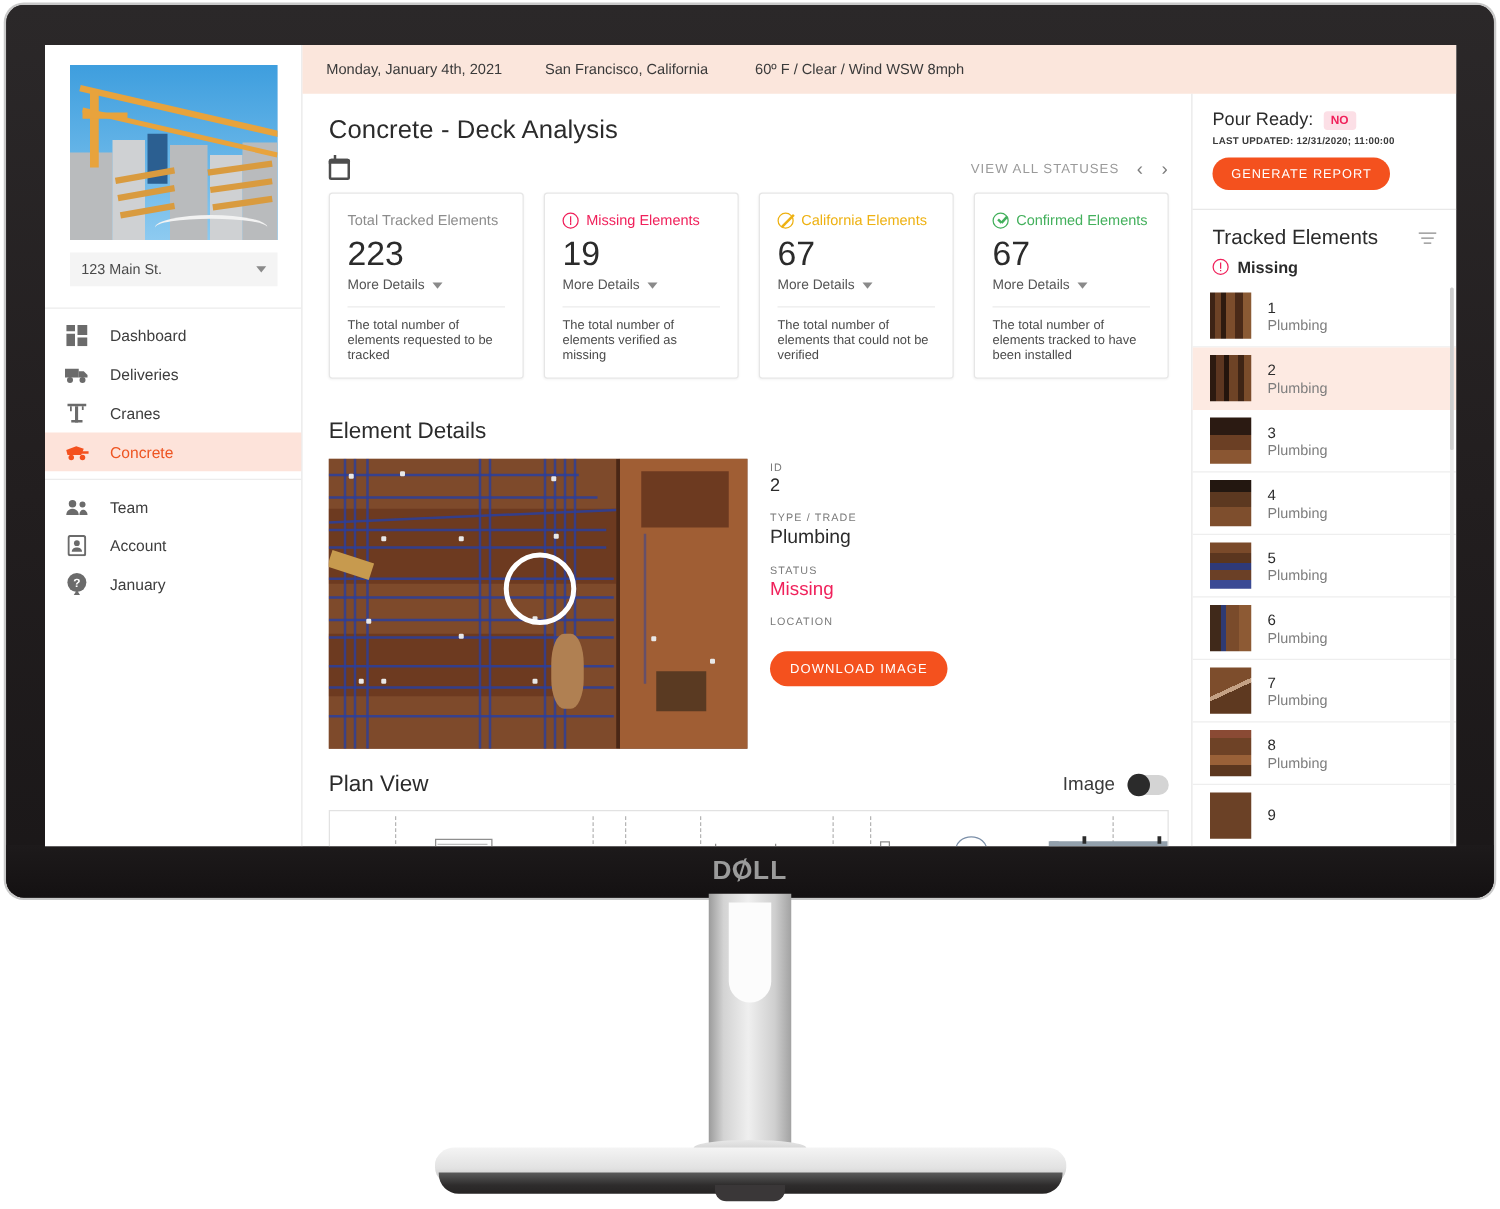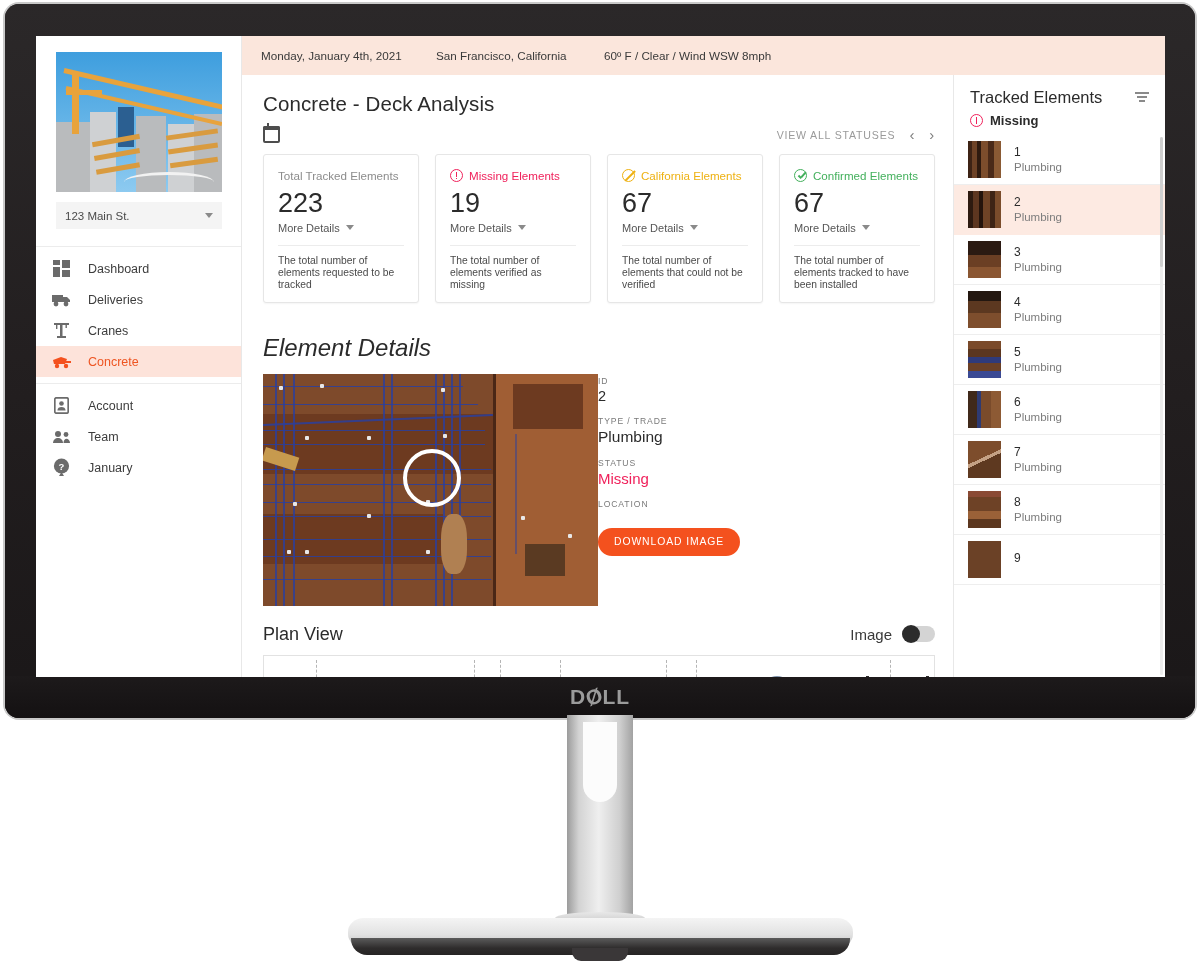--- a/index.html
+++ b/index.html
@@ -142,23 +142,23 @@
   .card-foot { border-top:1px solid #ececec; padding:9px 0 11px 0; font-size:10.3px; line-height:12px; color:#4a4a4a; }
   .c-missing { color:#f0215b; } .c-unconf { color:#eeb111; } .c-conf { color:#43b05c; }
 
   .ring { width:13px; height:13px; border-radius:50%; border:1.6px solid currentColor; position:relative; flex:0 0 auto;}
   .ring.excl:before{content:"";position:absolute;left:50%;top:2px;margin-left:-.7px;width:1.5px;height:5px;background:currentColor;}
   .ring.excl:after{content:"";position:absolute;left:50%;bottom:2px;margin-left:-.7px;width:1.5px;height:1.5px;background:currentColor;}
   .ring.slash:before{content:"";position:absolute;left:-0.5px;top:5px;width:14px;height:1.6px;background:currentColor;transform:rotate(-45deg);}
   .ring.check:before{content:"";position:absolute;left:2.5px;top:5.5px;width:4px;height:1.6px;background:currentColor;transform:rotate(45deg);}
   .ring.check:after{content:"";position:absolute;left:4.6px;top:4.2px;width:6.5px;height:1.6px;background:currentColor;transform:rotate(-48deg);}
 
-  .section-title { font-size:24px; color:#2b2b2b; margin-top:31px;font-style:italic; }
-
-  .detail-row { display:flex; margin-top:12px; padding-right:18px; }
+  .section-title { font-size:18px; color:#2b2b2b; margin-top:31px; }
+
+  .detail-row { display:flex; gap:18px; margin-top:12px; padding-right:18px; }
   .photo {
     width:335px; height:232px; flex:0 0 335px; position:relative; overflow:hidden;
     background:#7b4427;
   }
   .photo .marker{
     position:absolute; left:140px; top:75px; width:58px; height:58px;
     border:4px solid #fff; border-radius:50%;
   }
   .rebar-h{position:absolute;background:#2a3f9e;opacity:.85;height:1.6px;}
   .rebar-v{position:absolute;background:#2a3f9e;opacity:.8;width:1.6px;}
@@ -311,38 +311,38 @@
                     <circle cx="14" cy="11" r="2.2" fill="#f4511e"></circle>
                     <rect x="13" y="6" width="6" height="2" fill="#f4511e"></rect>
                   </svg>
               </span>
               <span>Concrete</span>
             </div>
           </div>
           <div class="nav-group">
             <div class="nav-item">
               <span class="ic">
-                <svg width="15" height="17" viewBox="0 0 15 17">
-                    <rect x="0.8" y="0.8" width="13.4" height="15.4" rx="1.5" fill="none" stroke="#6b6b6b" stroke-width="1.7"></rect>
-                    <circle cx="7.5" cy="6.5" r="2.3" fill="#6b6b6b"></circle>
-                    <path d="M3.4 13.4c0-2.3 1.9-3.4 4.1-3.4s4.1 1.1 4.1 3.4z" fill="#6b6b6b"></path>
-                  </svg>
-              </span>
-              <span>Account</span>
-            </div>
-            <div class="nav-item">
-              <span class="ic">
                 <svg width="19" height="14" viewBox="0 0 19 14">
                     <circle cx="6" cy="4" r="3" fill="#6b6b6b"></circle>
                     <circle cx="14" cy="4.5" r="2.4" fill="#6b6b6b"></circle>
                     <path d="M1 13c0-3 2.4-5 5-5s5 2 5 5z" fill="#6b6b6b"></path>
                     <path d="M11.5 13c0-2.6 1.4-4.2 3-4.2s3.5 1.6 3.5 4.2z" fill="#6b6b6b"></path>
                   </svg>
               </span>
               <span>Team</span>
+            </div>
+            <div class="nav-item">
+              <span class="ic">
+                <svg width="15" height="17" viewBox="0 0 15 17">
+                    <rect x="0.8" y="0.8" width="13.4" height="15.4" rx="1.5" fill="none" stroke="#6b6b6b" stroke-width="1.7"></rect>
+                    <circle cx="7.5" cy="6.5" r="2.3" fill="#6b6b6b"></circle>
+                    <path d="M3.4 13.4c0-2.3 1.9-3.4 4.1-3.4s4.1 1.1 4.1 3.4z" fill="#6b6b6b"></path>
+                  </svg>
+              </span>
+              <span>Account</span>
             </div>
             <div class="nav-item">
               <span class="ic">
                 <svg width="17" height="19" viewBox="0 0 17 19">
                     <circle cx="8.5" cy="8" r="7.6" fill="#6b6b6b"></circle>
                     <path d="M6 18l2.5-4 2.5 4z" fill="#6b6b6b"></path>
                     <text x="8.5" y="11.6" font-size="9.5" font-family="Liberation Sans, sans-serif" font-weight="bold" fill="#ffffff" text-anchor="middle">?</text>
                   </svg>
               </span>
               <span>January</span>
@@ -533,20 +533,28 @@
 
               <div class="pin red" style="left: 553px; top: 36px;">
                   <span>1</span>
                 </div>
 
             </div>
           </div>
 
           <div class="right">
 
+            <div class="pour">
+              <div class="pour-row">
+                <span class="pour-lab">Pour Ready:</span>
+                <span class="badge-no">NO</span>
+              </div>
+              <div class="last-upd">LAST UPDATED: 12/31/2020; 11:00:00</div>
+              <button class="btn-gen">GENERATE REPORT</button>
+            </div>
 
             <div class="tracked-head">
               <span class="tracked-title">Tracked Elements</span>
               <span class="filter-ic">
                 <i style="top:0;width:14px;"></i>
                   <i style="top:4px;width:10px;left:2px;"></i>
                   <i style="top:8px;width:6px;left:4px;"></i>
               </span>
             </div>
 

